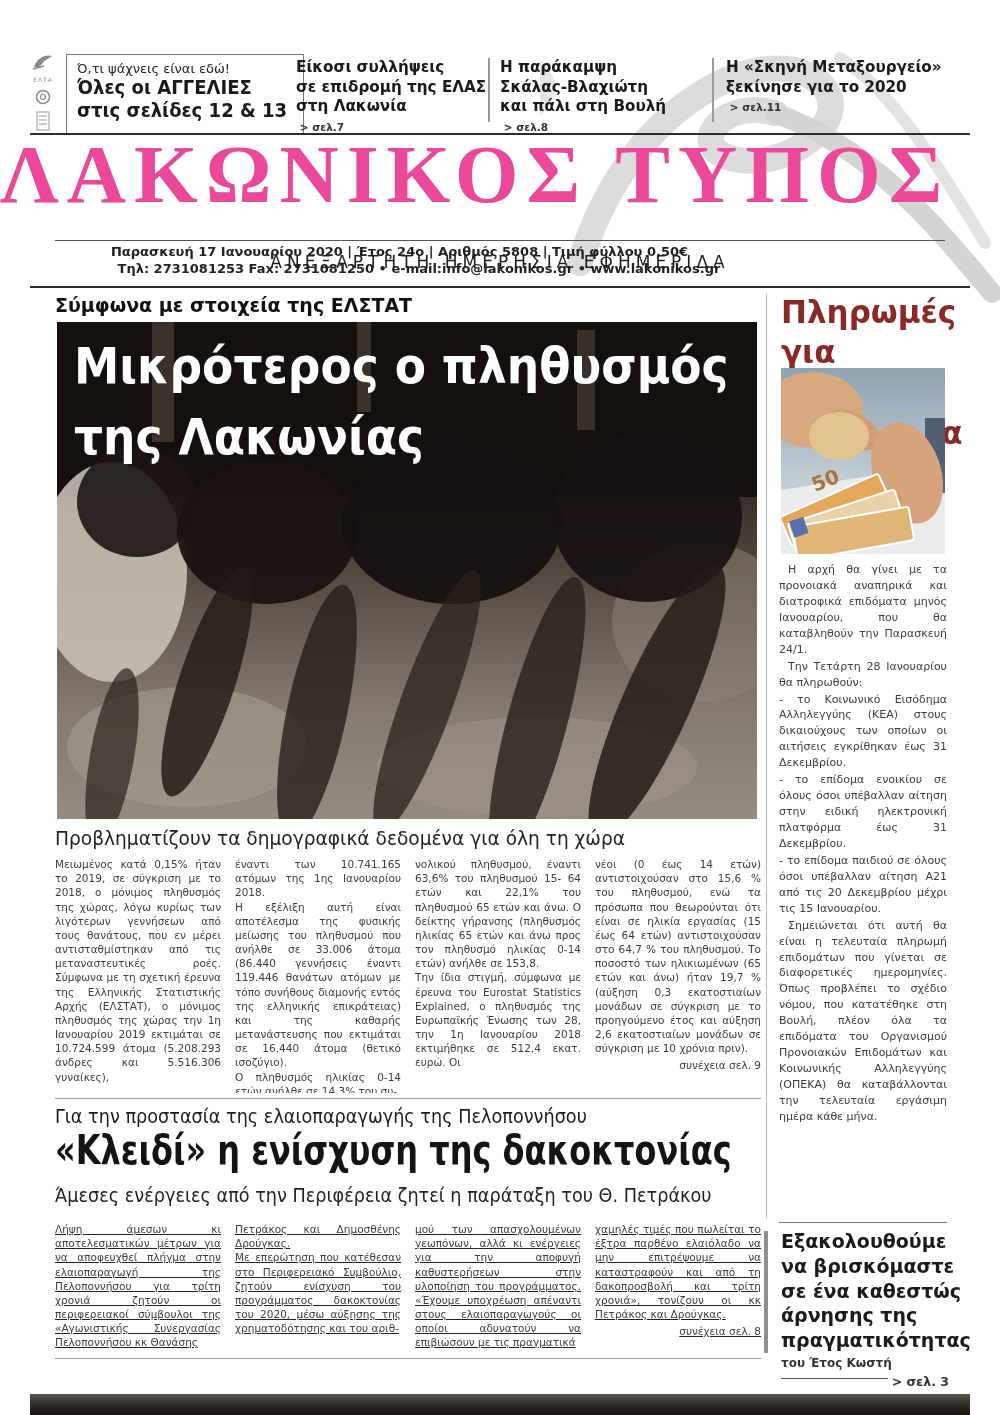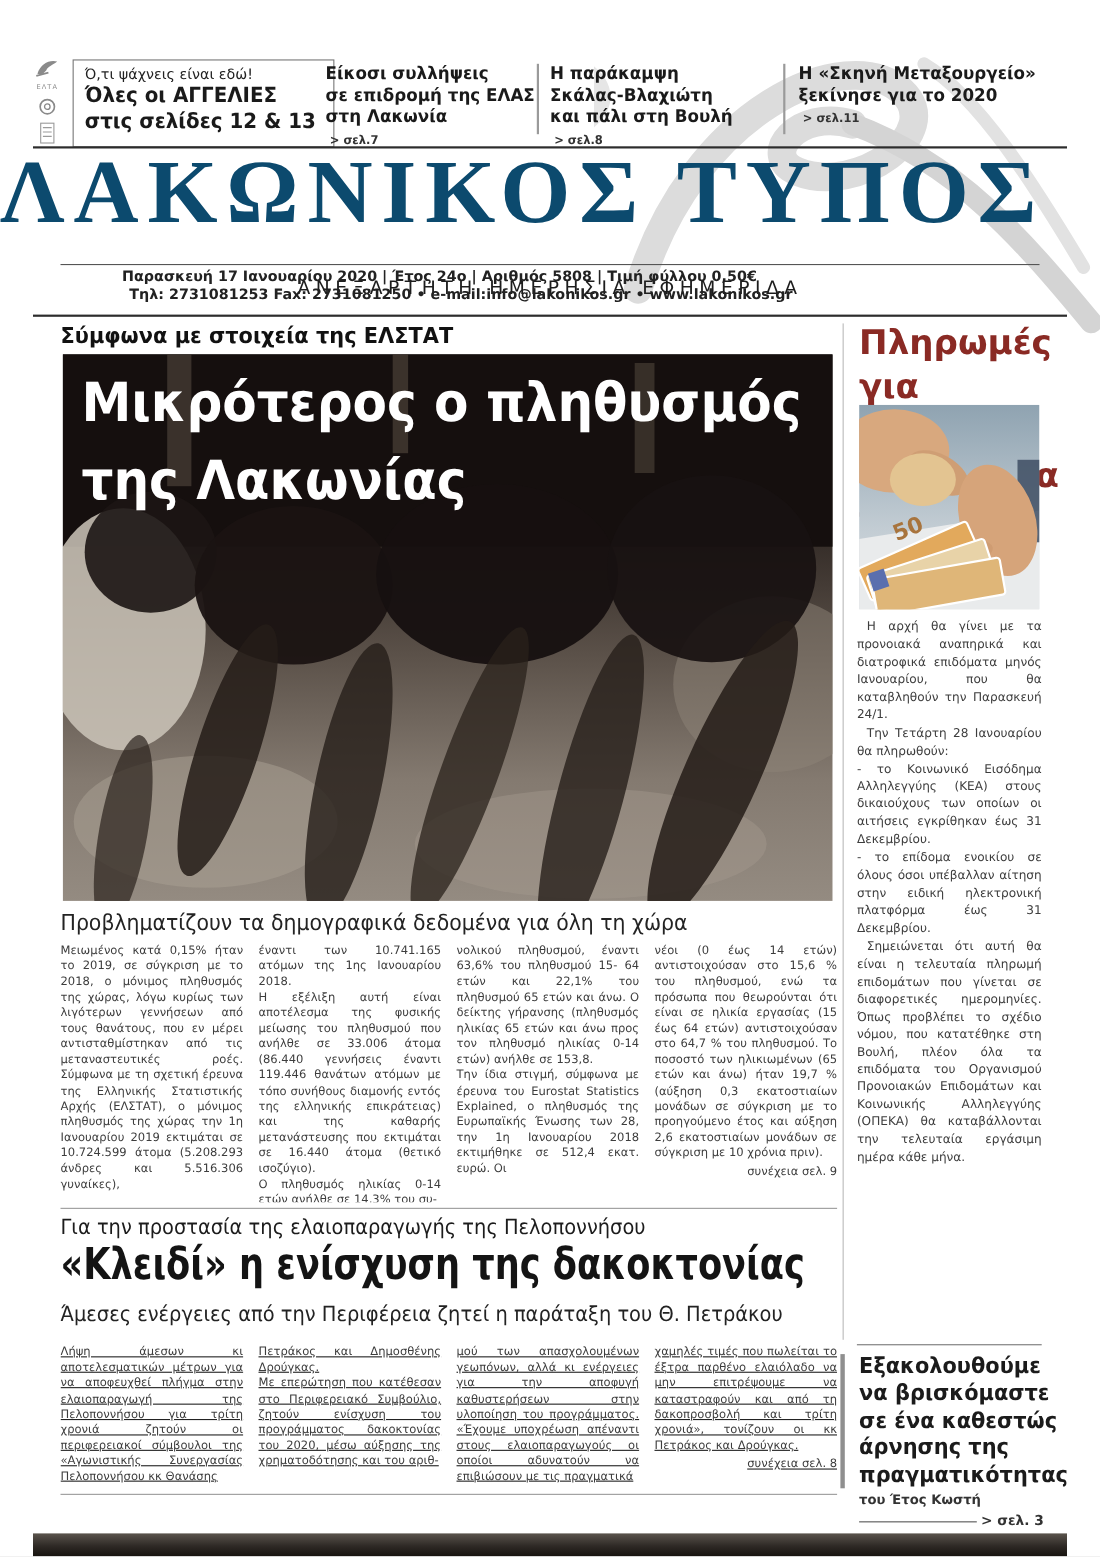--- a/index.html
+++ b/index.html
@@ -18,21 +18,21 @@
   .pref{font-size:11px;font-weight:bold;color:#333;margin-left:4px;white-space:nowrap;}
   .t1{left:296px;top:57px;width:190px;}
   .t2{left:500px;top:57px;width:205px;}
   .t3{left:726px;top:57px;width:225px;}
   .vdiv{width:1.5px;background:#9a9a9a;top:58px;height:64px;}
   .vd1{left:488px;} .vd2{left:712px;}
   .rule{background:#2c2c2c;}
   .rule-top{left:30px;top:133px;width:940px;height:2px;}
   
   .mast-title{left:0;top:134px;width:808px;text-align:center;font-family:"Liberation Serif",serif;
-              font-weight:bold;font-size:82px;letter-spacing:8px;color:#0c4a6e;line-height:1;white-space:nowrap;}
+              font-weight:bold;font-size:82px;letter-spacing:8px;color:#ec4899;line-height:1;white-space:nowrap;}
   .mast-sub{left:0;top:212px;width:1000px;text-align:center;font-size:17px;letter-spacing:5px;color:#1d1d1d;margin-top:40px;}
   .rule-m1{left:55px;top:240px;width:890px;height:1px;background:#555;}
   .dl1{left:0;top:244px;width:799px;text-align:center;font-size:13px;font-weight:bold;color:#222;}
   .dl2{left:0;top:261px;width:838px;text-align:center;font-size:13px;font-weight:bold;color:#222;}
   .rule-m2{left:30px;top:286px;width:940px;height:2px;}
   
   .kicker1{left:55px;top:293px;font-size:20px;font-weight:bold;color:#111;transform:scaleX(.95);transform-origin:left top;white-space:nowrap;}
   .photo-main{left:57px;top:322px;width:700px;height:497px;}
   .photo-main svg{display:block;width:100%;height:100%;}
   .main-hl{left:74px;top:332px;color:#fff;font-weight:bold;font-size:49px;line-height:1.44;
@@ -55,21 +55,21 @@
   .side-body{left:779px;top:562px;width:168px;height:656px;overflow:hidden;
              font-size:11px;line-height:1.45;text-align:justify;color:#3d3d3d;}
   .side-body p{margin:0 0 1px 0;}
   .side-body p.ind{text-indent:9px;}
   .rule-side{left:779px;top:1222px;width:168px;height:1px;background:#777;}
   .op-bar{left:764px;top:1231px;width:4px;height:122px;background:#8f8f8f;}
   .op-box{left:781px;top:1229px;width:168px;}
   .op-title{font-size:20px;font-weight:bold;line-height:1.24;color:#1b1b1b;transform:scaleX(.95);transform-origin:left top;}
   .op-title span{display:block;white-space:nowrap;}
   .op-author{font-size:12px;font-weight:bold;color:#333;margin-top:3px;}
-  .op-refrow{display:flex;align-items:flex-end;margin-top:4px;}
+  .op-refrow{display:flex;align-items:center;margin-top:4px;}
   .op-refrow .ln{flex:1;border-bottom:1.5px solid #555;margin-bottom:5px;}
   .op-refrow .pref{font-size:12.5px;}
   .bottom-strip{left:30px;top:1394px;width:940px;height:21px;background:linear-gradient(180deg,#5a544d 0%,#2e2925 55%,#17130f 100%);}
   .wm{left:540px;top:28px;width:460px;height:290px;z-index:0;}
 </style>
 </head>
 <body>
 
 <div id="page">
 
@@ -239,20 +239,21 @@
         </g>
       <text x="34" y="124" font-size="20" font-weight="bold" fill="#a8743d" transform="rotate(-22 34 124)" font-family="DejaVu Sans, sans-serif">50</text>
     </svg>
   </div>
 
   <div class="side-body z1">
     <p class="ind">Η αρχή θα γίνει με τα προνοιακά αναπηρικά και διατροφικά επιδόματα μηνός Ιανουαρίου, που θα καταβληθούν την Παρασκευή 24/1.</p>
     <p class="ind">Την Τετάρτη 28 Ιανουαρίου θα πληρωθούν:</p>
     <p>- το Κοινωνικό Εισόδημα Αλληλεγγύης (ΚΕΑ) στους δικαιούχους των οποίων οι αιτήσεις εγκρίθηκαν έως 31 Δεκεμβρίου.</p>
     <p>- το επίδομα ενοικίου σε όλους όσοι υπέβαλλαν αίτηση στην ειδική ηλεκτρονική πλατφόρμα έως 31 Δεκεμβρίου.</p>
+    <p>- το επίδομα παιδιού σε όλους όσοι υπέβαλλαν αίτηση Α21 από τις 20 Δεκεμβρίου μέχρι τις 15 Ιανουαρίου.</p>
     <p class="ind">Σημειώνεται ότι αυτή θα είναι η τελευταία πληρωμή επιδομάτων που γίνεται σε διαφορετικές ημερομηνίες. Όπως προβλέπει το σχέδιο νόμου, που κατατέθηκε στη Βουλή, πλέον όλα τα επιδόματα του Οργανισμού Προνοιακών Επιδομάτων και Κοινωνικής Αλληλεγγύης (ΟΠΕΚΑ) θα καταβάλλονται την τελευταία εργάσιμη ημέρα κάθε μήνα.</p>
   </div>
 
   <div class="rule-side z1"></div>
   <div class="op-bar z1"></div>
 
   <div class="op-box z1">
     <div class="op-title">
       <span>Εξακολουθούμε</span>
       <span>να βρισκόμαστε</span>

